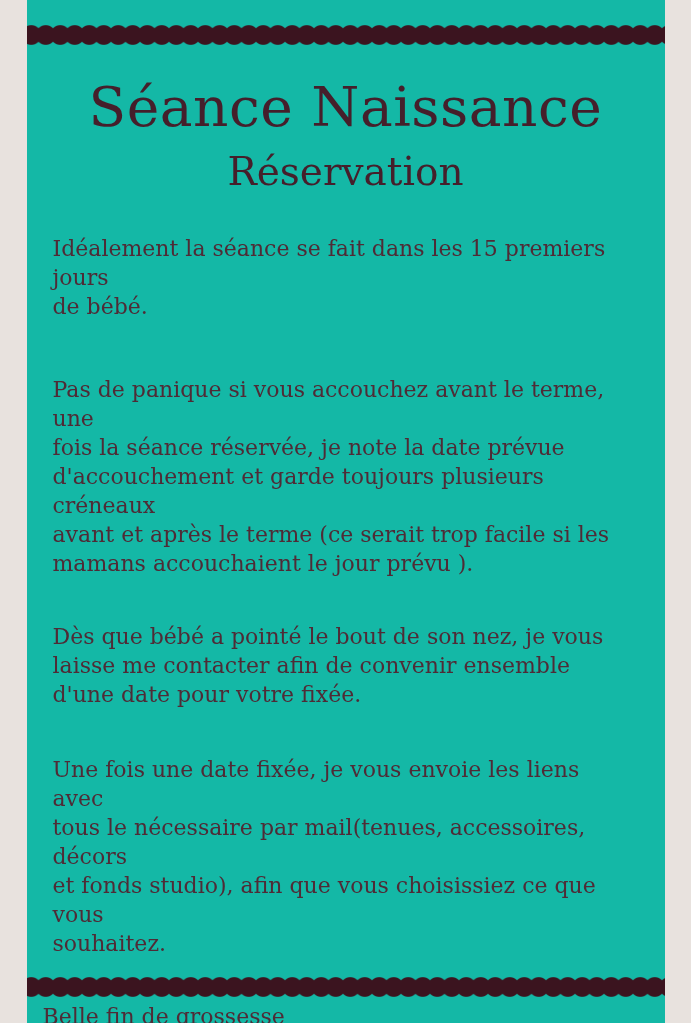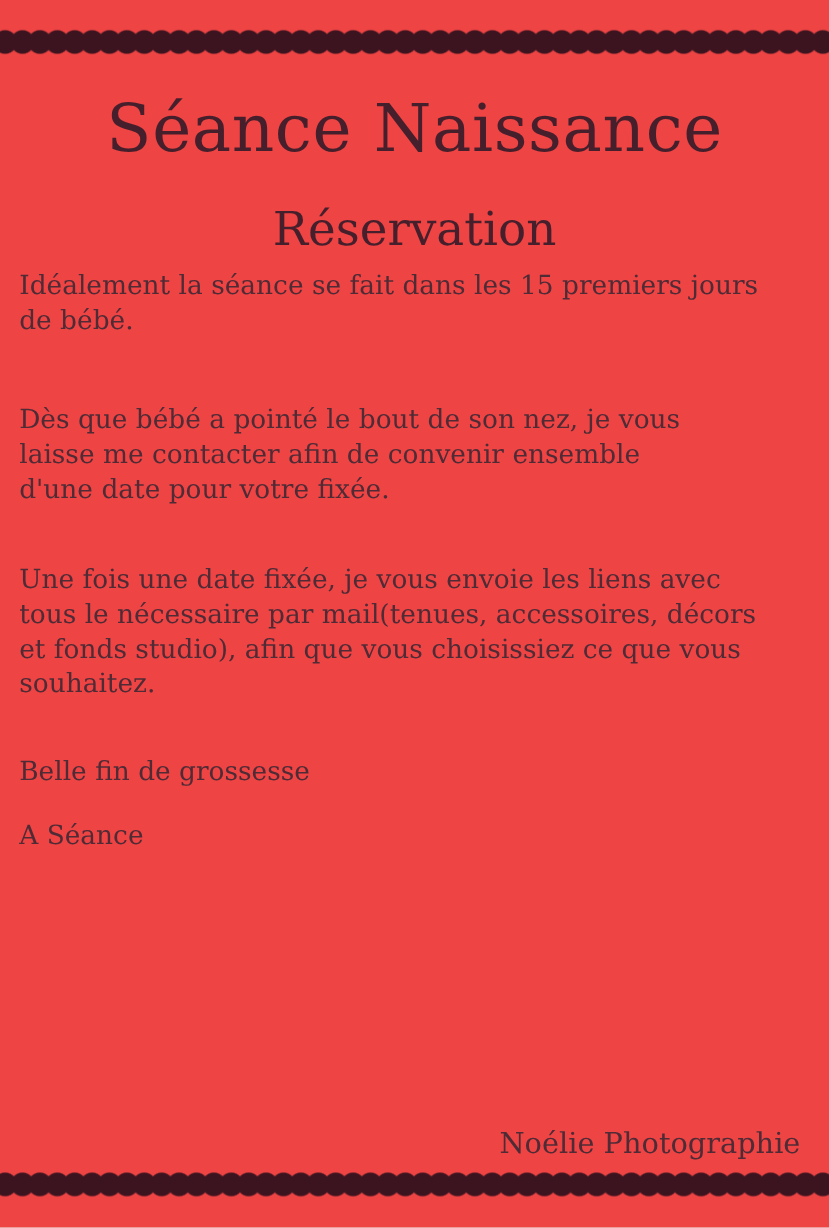--- a/index.html
+++ b/index.html
@@ -2,24 +2,24 @@
 <html><head>
 <meta charset="utf-8">
 <style>
   html, body {
     margin: 0;
     padding: 0;
     background: #e8e2de;
   }
   .page {
     position: relative;
-    width: 691px;
+    width: 638px;
     height: 1023px;
     margin: 0 auto;
-    background: #ef4444;
+    background: #14b8a6;
     font-family: "DejaVu Serif", "Liberation Serif", serif;
     overflow: hidden;
   }
   
   .beads {
     position: absolute;
     left: 0;
     right: 0;
     height: 22px;
     background-image: radial-gradient(circle 10.4px at 7.25px 50%, #3b141f 9.3px, rgba(59,20,31,0) 10.4px);
@@ -38,41 +38,41 @@
     margin: 0;
     text-align: center;
     font-size: 55px;
     font-weight: normal;
     line-height: 1.15;
     color: #451f2b;
     letter-spacing: 0.5px;
   }
   .subtitle {
     position: absolute;
-    top: 170px;
+    top: 150px;
     left: 0;
     width: 100%;
     margin: 0;
     text-align: center;
     font-size: 39px;
     font-weight: normal;
     line-height: 1.15;
     color: #451f2b;
   }
   .content {
     position: absolute;
     top: 224px;
     left: 16px;
     right: 20px;
     color: #4f2b36;
     font-size: 22px;
     line-height: 29px;
   }
   .para {
-    margin: 0;
+    margin: 10px;
     white-space: pre-line;
   }
   .para.p1 { margin-bottom: 54px; }
   .para.p2 { margin-bottom: 44px; }
   .para.p3 { margin-bottom: 46px; }
   .para.p4 { margin-bottom: 44px; }
   .closing {
     margin: 0;
     white-space: pre-line;
   }
@@ -94,28 +94,32 @@
 <div class="page">
 
   <div class="beads beads-top"></div>
 
   <h1 class="title">Séance Naissance</h1>
   <h2 class="subtitle">Réservation</h2>
 
   <div class="content">
     <p class="para p1">Idéalement la séance se fait dans les 15 premiers jours
 de bébé.</p>
+    <p class="para p2">Pas de panique si vous accouchez avant le terme, une
+fois la séance réservée, je note la date prévue
+d'accouchement et garde toujours plusieurs créneaux
+avant et après le terme (ce serait trop facile si les
+mamans accouchaient le jour prévu ).</p>
     <p class="para p3">Dès que bébé a pointé le bout de son nez, je vous
 laisse me contacter afin de convenir ensemble
 d'une date pour votre fixée.</p>
     <p class="para p4">Une fois une date fixée, je vous envoie les liens avec
 tous le nécessaire par mail(tenues, accessoires, décors
 et fonds studio), afin que vous choisissiez ce que vous
 souhaitez.</p>
     <p class="closing c1">Belle fin de grossesse</p>
     <p class="closing c2">A Séance</p>
   </div>
 
-  <div class="signature">Noélie Photographie</div>
 
   <div class="beads beads-bottom"></div>
 
 </div>
 
 </body></html>

